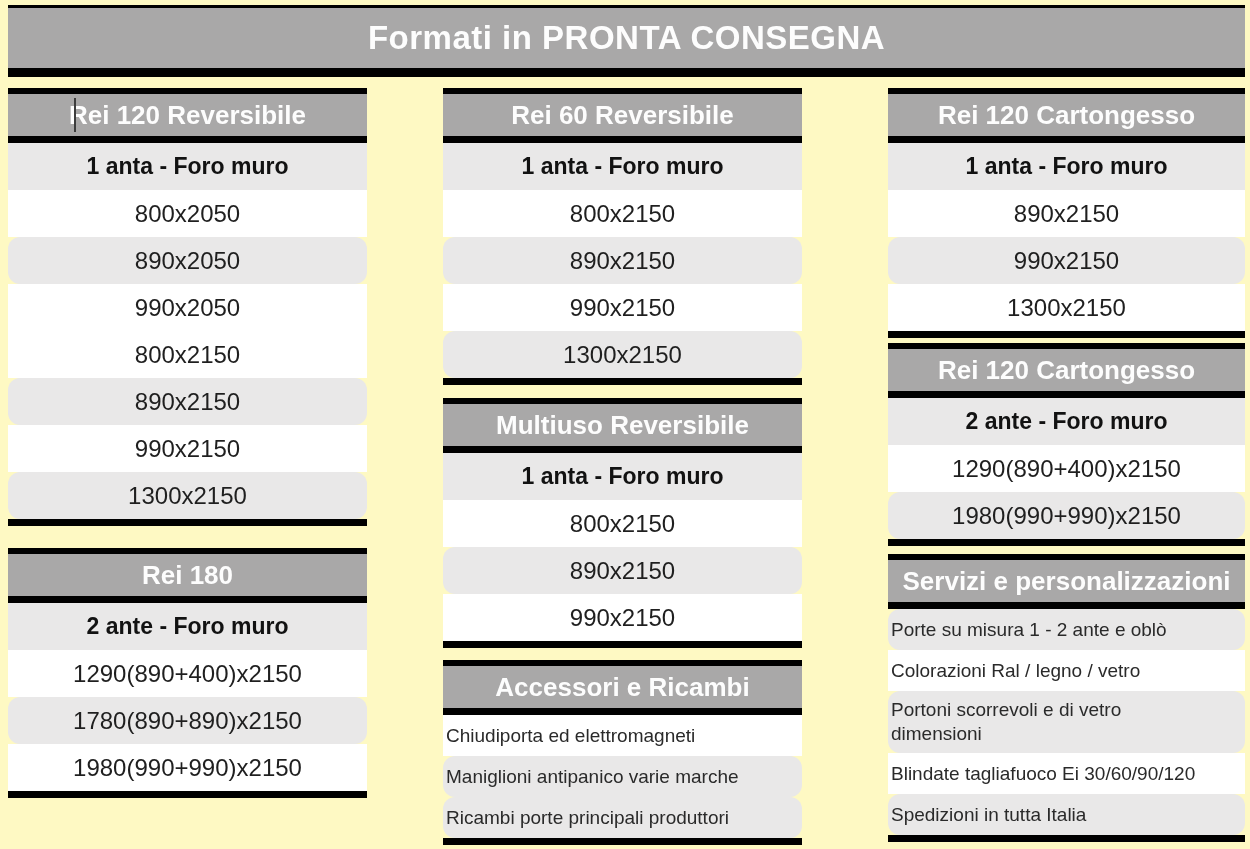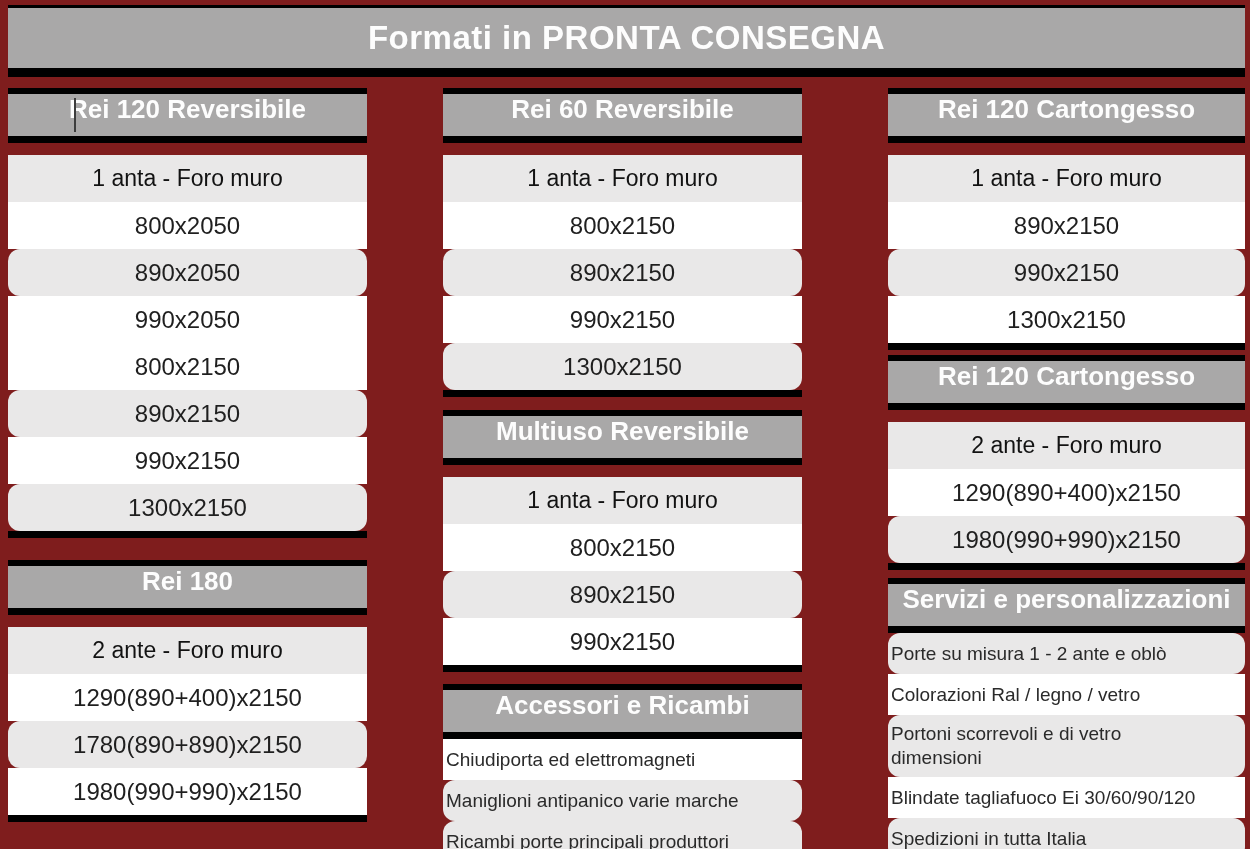--- a/index.html
+++ b/index.html
@@ -1,18 +1,18 @@
 <!DOCTYPE html>
 <html><head>
 <meta charset="utf-8">
 <style>
   * { box-sizing: border-box; }
   html, body { margin: 0; padding: 0; background: #ffffff; }
   body { font-family: "Liberation Sans", "DejaVu Sans", sans-serif; }
-  .page { position: relative; width: 1250px; height: 849px; background: #7f1d1d; overflow: hidden; }
+  .page { position: relative; width: 1250px; height: 849px; background: #fef9c3; overflow: hidden; }
 
   
   .banner {
     position: absolute; left: 8px; top: 5px; width: 1237px; height: 72px;
     background: #a9a8a8; border-top: 3px solid #000; border-bottom: 9px solid #000;
     display: flex; align-items: center; justify-content: center;
   }
   .banner-title { color: #fdfdfd; font-weight: 700; font-size: 33px; letter-spacing: 0.5px; }
 
   
@@ -25,28 +25,28 @@
   .sec { border-bottom: 7px solid #000; }
   .m22 { margin-top: 22px; }
   .m13 { margin-top: 13px; }
   .m12 { margin-top: 12px; }
   .m5  { margin-top: 5px; }
   .m8  { margin-top: 8px; }
 
   .sec-hdr {
     position: relative; height: 55px; background: #a9a8a8;
     border-top: 6px solid #000; border-bottom: 7px solid #000;
-    display: flex; justify-content: center;
+    display: flex; align-items: center; justify-content: center;
   }
   .sec-hdr-label { color: #fdfdfd; font-weight: 700; font-size: 26px; white-space: nowrap; }
 
   .sub {
     height: 47px; background: #e9e8e8; color: #121212;
     display: flex; align-items: center; justify-content: center;
-    font-weight: 400; font-size: 23px; margin-top: 12px;
+    font-weight: 700; font-size: 23px;
   }
 
   .row {
     height: 47px; display: flex; align-items: center; justify-content: center;
     font-size: 24px; color: #1f1f1f; background: #ffffff;
   }
   .row.alt { background: #e9e8e8; border-radius: 12px; }
 
   .row-list {
     height: 41px; justify-content: flex-start; padding-left: 3px;

